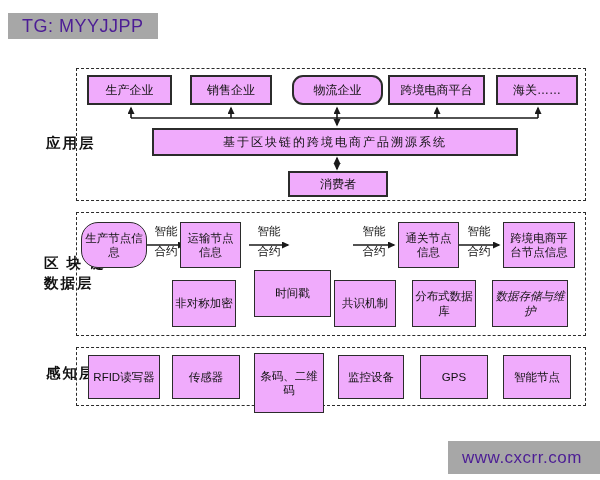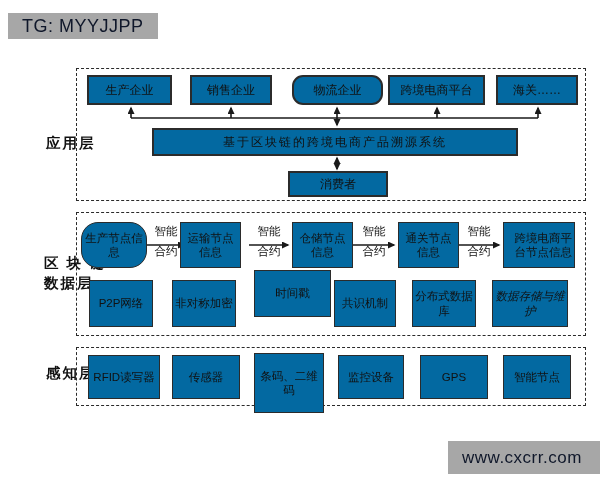--- a/index.html
+++ b/index.html
@@ -1,34 +1,34 @@
 <!DOCTYPE html>
 <html><head>
 <meta charset="utf-8">
 <style>
   html,body{margin:0;padding:0;background:#fff;}
   .canvas{
     position:relative;width:600px;height:480px;background:#ffffff;
     font-family:"Liberation Sans", sans-serif;color:#111;overflow:hidden;
   }
   .badge{
-    position:absolute;background:#a7a7a7;color:#0f172a;
+    position:absolute;background:#a7a7a7;color:#4c1d95;
     display:flex;align-items:center;padding:0 14px;
     font-size:18px;letter-spacing:0.5px;
   }
   .badge.top{left:8px;top:13px;height:26px;}
   .badge.bottom{left:448px;top:441px;height:33px;width:152px;box-sizing:border-box;font-size:17px;}
   .layer-label{
     position:absolute;font-weight:bold;font-size:14.5px;letter-spacing:2px;line-height:1.35;margin-left:40px;
   }
   .dashed{
     position:absolute;border:1.6px dashed #2a2a2a;box-sizing:border-box;
   }
   .box{
-    position:absolute;border:1.5px solid #2b2b2b;background:#0369a1;
+    position:absolute;border:1.5px solid #2b2b2b;background:#f0abfc;
     display:flex;align-items:center;justify-content:center;text-align:center;
     font-size:11.5px;line-height:1.25;box-sizing:border-box;padding:1px 2px;
   }
   .box.heavy{border-width:2px;font-size:12px;}
   .sysbox{letter-spacing:2px;font-size:12.5px;}
   .gap-label{
     position:absolute;width:36px;text-align:center;font-size:11.5px;line-height:1;
   }
   .gap-label .l1{position:absolute;left:0;right:0;top:0;}
   .gap-label .l2{position:absolute;left:0;right:0;top:20px;}
@@ -81,42 +81,40 @@
   <div class="box heavy" style="left:190px;top:75px;width:82px;height:30px;">销售企业</div>
   <div class="box heavy" style="left:292px;top:75px;width:91px;height:30px;border-radius:11px;">物流企业</div>
   <div class="box heavy" style="left:388px;top:75px;width:97px;height:30px;">跨境电商平台</div>
   <div class="box heavy" style="left:496px;top:75px;width:82px;height:30px;">海关……</div>
 
   <div class="box heavy sysbox" style="left:152px;top:128px;width:366px;height:28px;">基于区块链的跨境电商产品溯源系统</div>
   <div class="box heavy" style="left:288px;top:171px;width:100px;height:26px;">消费者</div>
 
   <div class="box" style="left:81px;top:222px;width:66px;height:46px;border-radius:17px;">生产节点信息</div>
   <div class="box" style="left:180px;top:222px;width:61px;height:46px;">运输节点信息</div>
-  <div class="box" style="left:292px;top:222px;width:61px;height:46px;">仓储节点信息</div>
   <div class="box" style="left:398px;top:222px;width:61px;height:46px;">通关节点信息</div>
-  <div class="box" style="left:503px;top:222px;width:72px;height:46px;text-align:right;">跨境电商平台节点信息</div>
+  <div class="box" style="left:503px;top:222px;width:72px;height:46px;">跨境电商平台节点信息</div>
 
   <div class="gap-label" style="left:148px;top:226px;height:38px;">
     <div class="l1">智能</div>
     <div class="l2">合约</div>
   </div>
   <div class="gap-label" style="left:251px;top:226px;height:38px;">
     <div class="l1">智能</div>
     <div class="l2">合约</div>
   </div>
   <div class="gap-label" style="left:356px;top:226px;height:38px;">
     <div class="l1">智能</div>
     <div class="l2">合约</div>
   </div>
   <div class="gap-label" style="left:461px;top:226px;height:38px;">
     <div class="l1">智能</div>
     <div class="l2">合约</div>
   </div>
 
-  <div class="box" style="left:89px;top:280px;width:64px;height:47px;">P2P网络</div>
   <div class="box" style="left:172px;top:280px;width:64px;height:47px;">非对称加密</div>
   <div class="box" style="left:254px;top:270px;width:77px;height:47px;">时间戳</div>
   <div class="box" style="left:334px;top:280px;width:62px;height:47px;">共识机制</div>
   <div class="box" style="left:412px;top:280px;width:64px;height:47px;">分布式数据库</div>
   <div class="box" style="left:492px;top:280px;width:76px;height:47px;font-style:italic;">数据存储与维护</div>
 
   <div class="box" style="left:88px;top:355px;width:72px;height:44px;">RFID读写器</div>
   <div class="box" style="left:172px;top:355px;width:68px;height:44px;">传感器</div>
   <div class="box" style="left:254px;top:353px;width:70px;height:60px;">条码、二维码</div>
   <div class="box" style="left:338px;top:355px;width:66px;height:44px;">监控设备</div>

